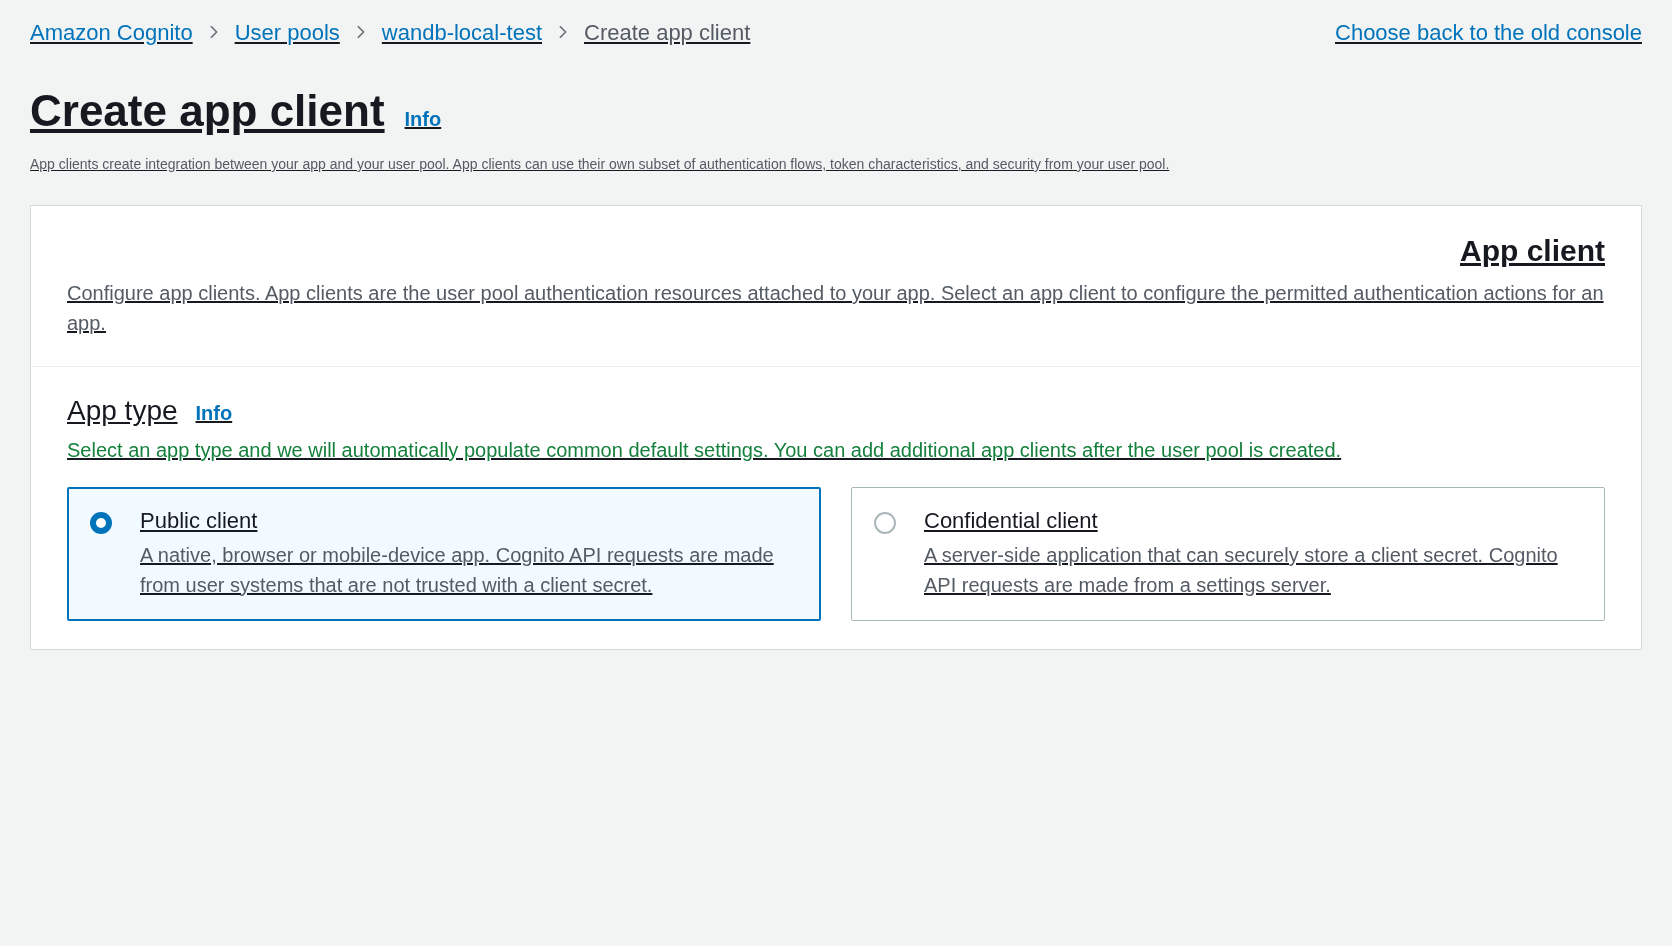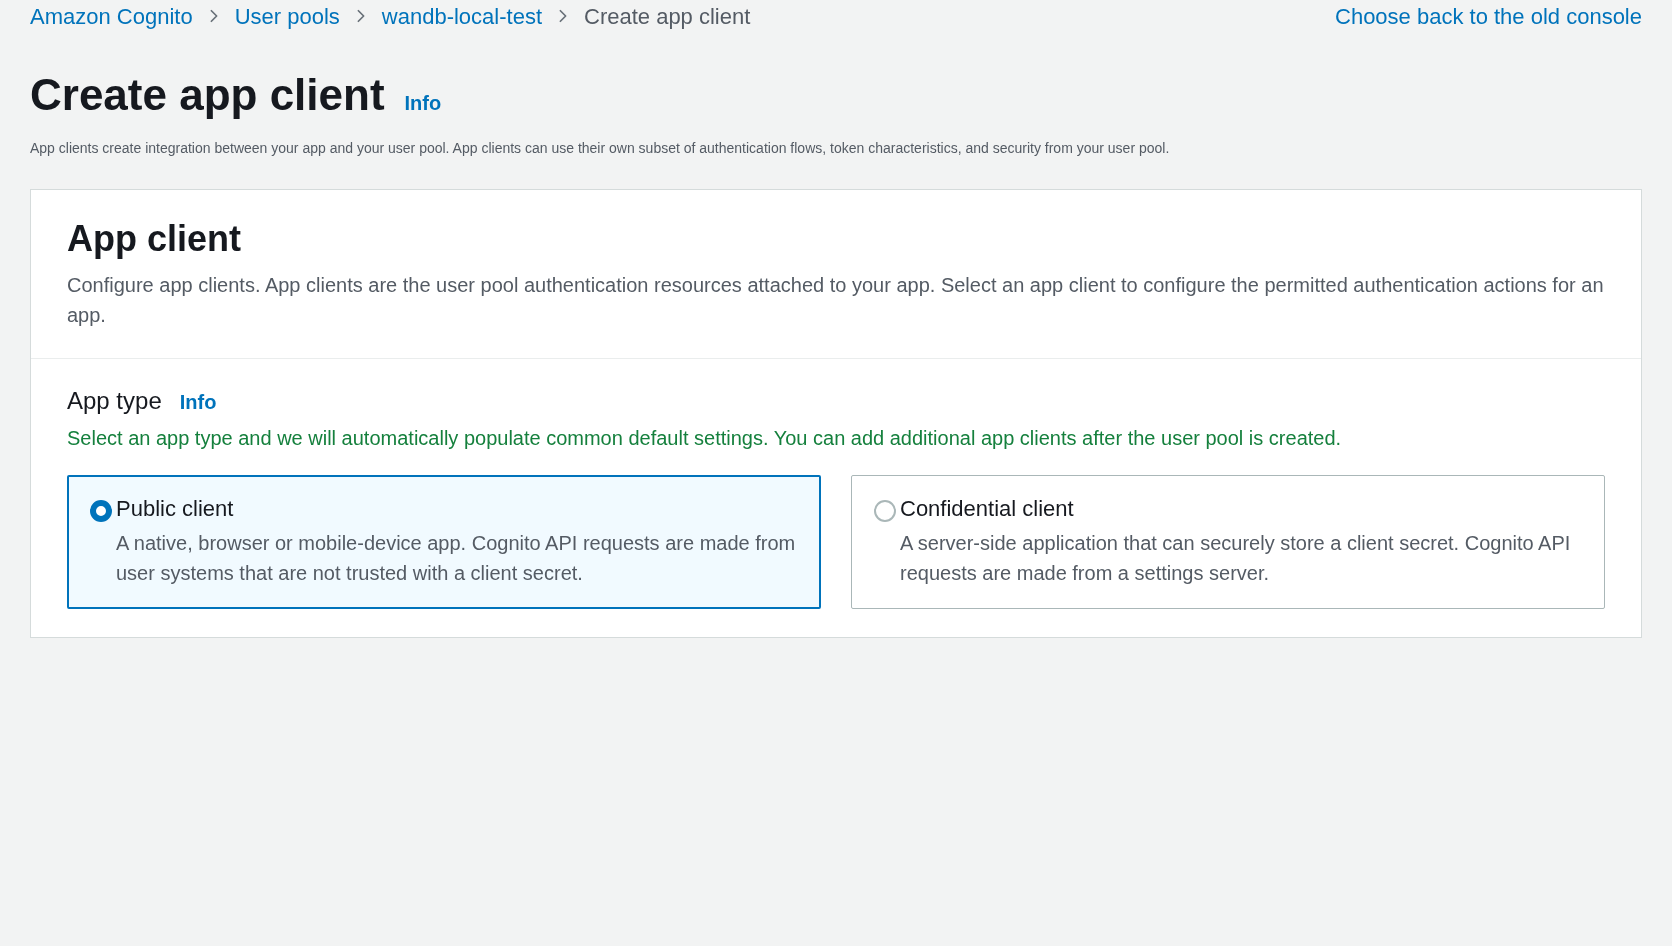--- a/index.html
+++ b/index.html
@@ -7,22 +7,23 @@
       margin: 0;
       padding: 0;
     }
     body {
       font-family: "Amazon Ember", "Helvetica Neue", Helvetica, Arial, sans-serif;
       background-color: #f2f3f3;
       color: #16191f;
       font-size: 14px;
     }
     .container {
-      padding: 4px 30px;
+      padding: 20px 30px;
       max-width: 1672px;
+      text-decoration: underline;
     }
     .top-bar {
       display: flex;
       justify-content: space-between;
       align-items: center;
       margin-bottom: 40px;
     }
     .breadcrumb {
       display: flex;
       align-items: center;
@@ -74,61 +75,62 @@
     .panel {
       background: #fff;
       border: 1px solid #d5dbdb;
       border-radius: 0;
     }
     .panel-header {
       padding: 28px 36px;
       border-bottom: 1px solid #eaeded;
     }
     .panel-title {
-      font-size: 36px;
+      font-size: 30px;
       font-weight: 700;
       color: #16191f;
       margin-bottom: 10px;
+      text-align: right;
     }
     .panel-description {
       font-size: 20px;
       color: #545b64;
       line-height: 1.5;
     }
     .panel-body {
       padding: 28px 36px;
     }
     .section-header {
       display: flex;
       align-items: baseline;
       gap: 18px;
       margin-bottom: 8px;
     }
     .section-title {
-      font-size: 24px;
+      font-size: 28px;
       font-weight: 400;
       color: #16191f;
     }
     .section-description {
       font-size: 20px;
       color: #15803d;
       line-height: 1.5;
       margin-bottom: 22px;
     }
     .radio-cards {
       display: flex;
       gap: 30px;
     }
     .radio-card {
       flex: 1;
       border: 1px solid #aab7b8;
       border-radius: 2px;
       padding: 20px 22px;
       display: flex;
-      gap: 4px;
+      gap: 28px;
       cursor: pointer;
       background: #fff;
     }
     .radio-card.selected {
       border: 2px solid #0073bb;
       background: #f1faff;
       padding: 19px 21px;
     }
     .radio-indicator {
       width: 22px;

